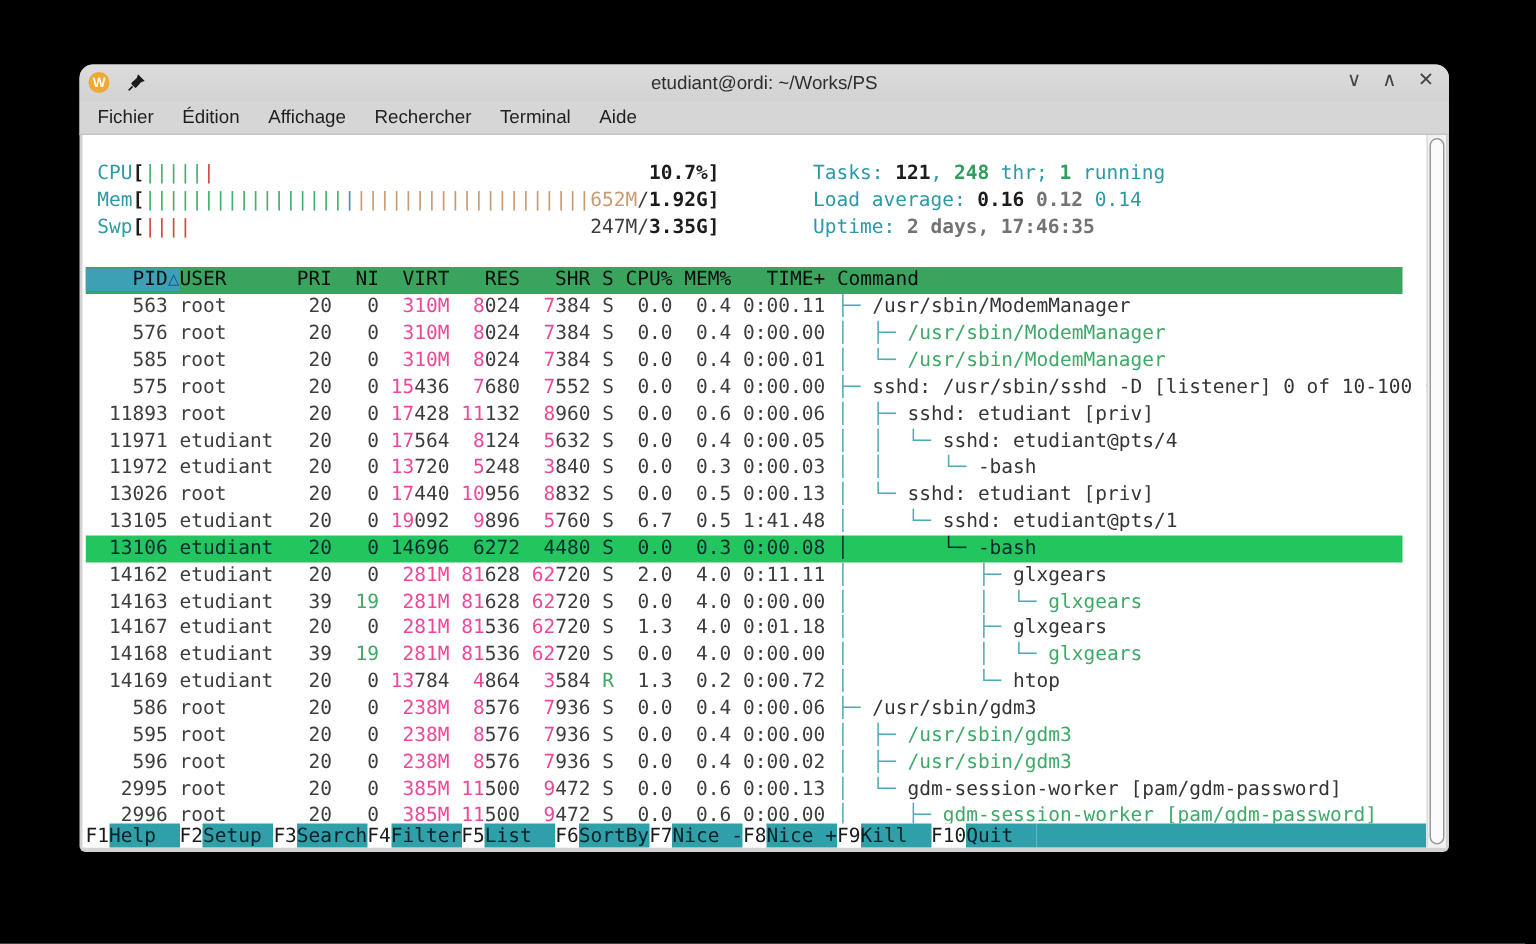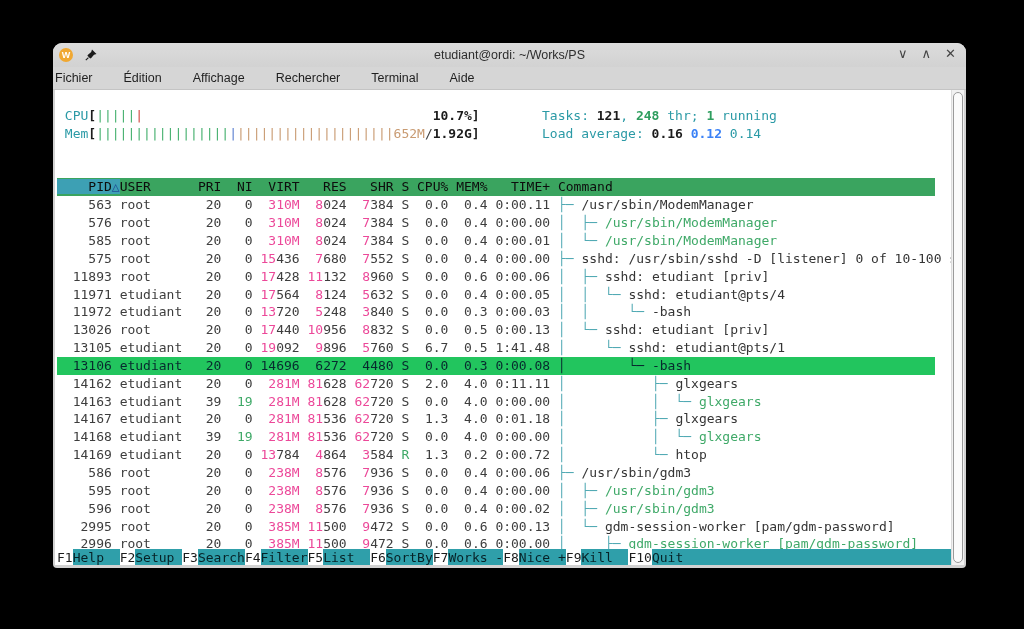--- a/index.html
+++ b/index.html
@@ -11,36 +11,36 @@
   }
   #titlebar{position:relative;height:24px;border-radius:9px 9px 0 0;
     background:linear-gradient(#dcdcdc,#d2d2d2);display:flex;align-items:center;}
   #app-icon{position:absolute;left:6px;top:5px;width:14px;height:14px;border-radius:50%;
     background:#f0a832;color:#fff;font-weight:bold;font-size:9px;line-height:14px;text-align:center;}
   #pin-icon{position:absolute;left:32px;top:6px;width:12px;height:12px;}
   #title-text{flex:1;text-align:center;font-size:12.5px;color:#2e2e2e;}
   #win-buttons{position:absolute;right:10px;top:3px;display:flex;gap:14px;color:#444;font-size:13px;
     font-family:"DejaVu Sans",sans-serif;}
   #win-buttons span{cursor:default;}
-  #menubar{height:23px;background:#d6d6d6;display:flex;align-items:center;gap:31px;
-    padding-left:2px;font-size:12.5px;color:#1f1f1f;border-bottom:1px solid #c4c4c4;}
+  #menubar{height:23px;background:#d6d6d6;display:flex;align-items:center;gap:19px;
+    padding-left:12px;font-size:12.5px;color:#1f1f1f;border-bottom:1px solid #c4c4c4;}
   #termarea{position:absolute;left:2px;right:2px;top:47px;bottom:3px;background:#ffffff;}
   #scrollbar{position:absolute;right:0;top:0;bottom:0;width:13px;background:#f1f1f1;border-left:1px solid #dcdcdc;}
   #scroll-thumb{position:absolute;left:1px;top:2px;width:10px;bottom:2px;background:#fbfbfb;
     border:1px solid #9a9a9a;border-radius:6px;}
   #screen{position:absolute;left:2px;top:0;right:13px;bottom:0;overflow:hidden;
     font-family:"DejaVu Sans Mono",monospace;font-size:13px;}
   .line{position:absolute;left:0;right:16px;height:18px;line-height:17.85px;white-space:pre;}
   .info{position:absolute;left:485px;top:0;white-space:pre;}
   
   .c-dark{color:#3d3d3d;}
   .c-darkb{color:#1c1c1c;font-weight:bold;}
   .c-cmd{color:#353535;}
   .c-cyan{color:#2b9aa6;}
-  .c-cyanb{color:#3b82f6;font-weight:bold;}
+  .c-cyanb{color:#737373;font-weight:bold;}
   .c-green{color:#3fa968;}
   .c-greenb{color:#2f9e5f;font-weight:bold;}
   .c-num{color:#ec4899;}
   .c-tan{color:#c99b72;}
   .c-tree{color:#52aab4;}
   .b-green{color:#45b06e;}
   .b-red{color:#d2483f;}
   .b-blue{color:#5b7fd0;}
   .b-tan{color:#c99b72;}
   
@@ -78,20 +78,21 @@
       <span>Édition</span>
       <span>Affichage</span>
       <span>Rechercher</span>
       <span>Terminal</span>
       <span>Aide</span>
     </div>
   <div id="termarea">
     <div id="screen">
         <div class="line" style="top: 17px;"><span class="c-cyan"> CPU</span><span class="c-darkb">[</span><span class="b-green">|||||</span><span class="b-red">|</span><span>                                     </span><span class="c-darkb">10.7%</span><span class="c-darkb">]</span><span class="info"><span class="c-cyan">Tasks: </span><span class="c-darkb">121</span><span class="c-cyan">, </span><span class="c-greenb">248</span><span class="c-cyan"> thr; </span><span class="c-greenb">1</span><span class="c-cyan"> running</span></span></div>
         <div class="line" style="top: 34.85px;"><span class="c-cyan"> Mem</span><span class="c-darkb">[</span><span class="b-green">|||||||||||||||||</span><span class="b-blue">|</span><span class="b-tan">||||||||||||||||||||</span><span class="c-tan">652M</span><span class="c-dark">/</span><span class="c-darkb">1.92G</span><span class="c-darkb">]</span><span class="info"><span class="c-cyan">Load average: </span><span class="c-darkb">0.16 </span><span class="c-cyanb">0.12 </span><span class="c-cyan">0.14</span></span></div>
+        <div class="line" style="top: 52.7px;"><span class="c-cyan"> Swp</span><span class="c-darkb">[</span><span class="b-red">||||</span><span>                                  </span><span class="c-dark">247M/</span><span class="c-darkb">3.35G</span><span class="c-darkb">]</span><span class="info"><span class="c-cyan">Uptime: </span><span class="c-cyanb">2 days, 17:46:35</span></span></div>
         <div class="line thead" style="top: 88.4px;"><span class="pid-cell"><span>    PID</span><span class="sort-arrow">△</span></span><span>USER      PRI  NI  VIRT   RES   SHR S CPU% MEM%   TIME+ Command</span></div>
         <div class="line" style="top: 106.25px;"><span class="c-dark">    563 </span><span class="c-dark">root      </span><span class="c-dark"> 20 </span><span class="c-dark">  0 </span><span class="c-dark"> </span><span class="c-num">310M</span><span class="c-dark"> </span><span class="c-dark"> </span><span class="c-num">8</span><span class="c-dark">024</span><span class="c-dark"> </span><span class="c-dark"> </span><span class="c-num">7</span><span class="c-dark">384</span><span class="c-dark"> </span><span class="c-dark">S </span><span class="c-dark"> 0.0 </span><span class="c-dark"> 0.4 </span><span class="c-dark">0:00.11 </span><span class="c-tree">├─ </span><span class="c-cmd">/usr/sbin/ModemManager</span></div>
         <div class="line" style="top: 124.1px;"><span class="c-dark">    576 </span><span class="c-dark">root      </span><span class="c-dark"> 20 </span><span class="c-dark">  0 </span><span class="c-dark"> </span><span class="c-num">310M</span><span class="c-dark"> </span><span class="c-dark"> </span><span class="c-num">8</span><span class="c-dark">024</span><span class="c-dark"> </span><span class="c-dark"> </span><span class="c-num">7</span><span class="c-dark">384</span><span class="c-dark"> </span><span class="c-dark">S </span><span class="c-dark"> 0.0 </span><span class="c-dark"> 0.4 </span><span class="c-dark">0:00.00 </span><span class="c-tree">│  ├─ </span><span class="c-green">/usr/sbin/ModemManager</span></div>
         <div class="line" style="top: 141.95px;"><span class="c-dark">    585 </span><span class="c-dark">root      </span><span class="c-dark"> 20 </span><span class="c-dark">  0 </span><span class="c-dark"> </span><span class="c-num">310M</span><span class="c-dark"> </span><span class="c-dark"> </span><span class="c-num">8</span><span class="c-dark">024</span><span class="c-dark"> </span><span class="c-dark"> </span><span class="c-num">7</span><span class="c-dark">384</span><span class="c-dark"> </span><span class="c-dark">S </span><span class="c-dark"> 0.0 </span><span class="c-dark"> 0.4 </span><span class="c-dark">0:00.01 </span><span class="c-tree">│  └─ </span><span class="c-green">/usr/sbin/ModemManager</span></div>
         <div class="line" style="top: 159.8px;"><span class="c-dark">    575 </span><span class="c-dark">root      </span><span class="c-dark"> 20 </span><span class="c-dark">  0 </span><span class="c-num">15</span><span class="c-dark">436</span><span class="c-dark"> </span><span class="c-dark"> </span><span class="c-num">7</span><span class="c-dark">680</span><span class="c-dark"> </span><span class="c-dark"> </span><span class="c-num">7</span><span class="c-dark">552</span><span class="c-dark"> </span><span class="c-dark">S </span><span class="c-dark"> 0.0 </span><span class="c-dark"> 0.4 </span><span class="c-dark">0:00.00 </span><span class="c-tree">├─ </span><span class="c-cmd">sshd: /usr/sbin/sshd -D [listener] 0 of 10-100 start</span></div>
         <div class="line" style="top: 177.65px;"><span class="c-dark">  11893 </span><span class="c-dark">root      </span><span class="c-dark"> 20 </span><span class="c-dark">  0 </span><span class="c-num">17</span><span class="c-dark">428</span><span class="c-dark"> </span><span class="c-num">11</span><span class="c-dark">132</span><span class="c-dark"> </span><span class="c-dark"> </span><span class="c-num">8</span><span class="c-dark">960</span><span class="c-dark"> </span><span class="c-dark">S </span><span class="c-dark"> 0.0 </span><span class="c-dark"> 0.6 </span><span class="c-dark">0:00.06 </span><span class="c-tree">│  ├─ </span><span class="c-cmd">sshd: etudiant [priv]</span></div>
         <div class="line" style="top: 195.5px;"><span class="c-dark">  11971 </span><span class="c-dark">etudiant  </span><span class="c-dark"> 20 </span><span class="c-dark">  0 </span><span class="c-num">17</span><span class="c-dark">564</span><span class="c-dark"> </span><span class="c-dark"> </span><span class="c-num">8</span><span class="c-dark">124</span><span class="c-dark"> </span><span class="c-dark"> </span><span class="c-num">5</span><span class="c-dark">632</span><span class="c-dark"> </span><span class="c-dark">S </span><span class="c-dark"> 0.0 </span><span class="c-dark"> 0.4 </span><span class="c-dark">0:00.05 </span><span class="c-tree">│  │  └─ </span><span class="c-cmd">sshd: etudiant@pts/4</span></div>
         <div class="line" style="top: 213.35px;"><span class="c-dark">  11972 </span><span class="c-dark">etudiant  </span><span class="c-dark"> 20 </span><span class="c-dark">  0 </span><span class="c-num">13</span><span class="c-dark">720</span><span class="c-dark"> </span><span class="c-dark"> </span><span class="c-num">5</span><span class="c-dark">248</span><span class="c-dark"> </span><span class="c-dark"> </span><span class="c-num">3</span><span class="c-dark">840</span><span class="c-dark"> </span><span class="c-dark">S </span><span class="c-dark"> 0.0 </span><span class="c-dark"> 0.3 </span><span class="c-dark">0:00.03 </span><span class="c-tree">│  │     └─ </span><span class="c-cmd">-bash</span></div>
         <div class="line" style="top: 231.2px;"><span class="c-dark">  13026 </span><span class="c-dark">root      </span><span class="c-dark"> 20 </span><span class="c-dark">  0 </span><span class="c-num">17</span><span class="c-dark">440</span><span class="c-dark"> </span><span class="c-num">10</span><span class="c-dark">956</span><span class="c-dark"> </span><span class="c-dark"> </span><span class="c-num">8</span><span class="c-dark">832</span><span class="c-dark"> </span><span class="c-dark">S </span><span class="c-dark"> 0.0 </span><span class="c-dark"> 0.5 </span><span class="c-dark">0:00.13 </span><span class="c-tree">│  └─ </span><span class="c-cmd">sshd: etudiant [priv]</span></div>
         <div class="line" style="top: 249.05px;"><span class="c-dark">  13105 </span><span class="c-dark">etudiant  </span><span class="c-dark"> 20 </span><span class="c-dark">  0 </span><span class="c-num">19</span><span class="c-dark">092</span><span class="c-dark"> </span><span class="c-dark"> </span><span class="c-num">9</span><span class="c-dark">896</span><span class="c-dark"> </span><span class="c-dark"> </span><span class="c-num">5</span><span class="c-dark">760</span><span class="c-dark"> </span><span class="c-dark">S </span><span class="c-dark"> 6.7 </span><span class="c-dark"> 0.5 </span><span class="c-dark">1:41.48 </span><span class="c-tree">│     └─ </span><span class="c-cmd">sshd: etudiant@pts/1</span></div>
@@ -113,21 +114,21 @@
           <span class="fl">Setup </span>
           <span class="fk">F3</span>
           <span class="fl">Search</span>
           <span class="fk">F4</span>
           <span class="fl">Filter</span>
           <span class="fk">F5</span>
           <span class="fl">List  </span>
           <span class="fk">F6</span>
           <span class="fl">SortBy</span>
           <span class="fk">F7</span>
-          <span class="fl">Works -</span>
+          <span class="fl">Nice -</span>
           <span class="fk">F8</span>
           <span class="fl">Nice +</span>
           <span class="fk">F9</span>
           <span class="fl">Kill  </span>
           <span class="fk">F10</span>
           <span class="fl">Quit  </span>
           <span class="ffill"></span>
         </div>
       </div>
     <div id="scrollbar">

